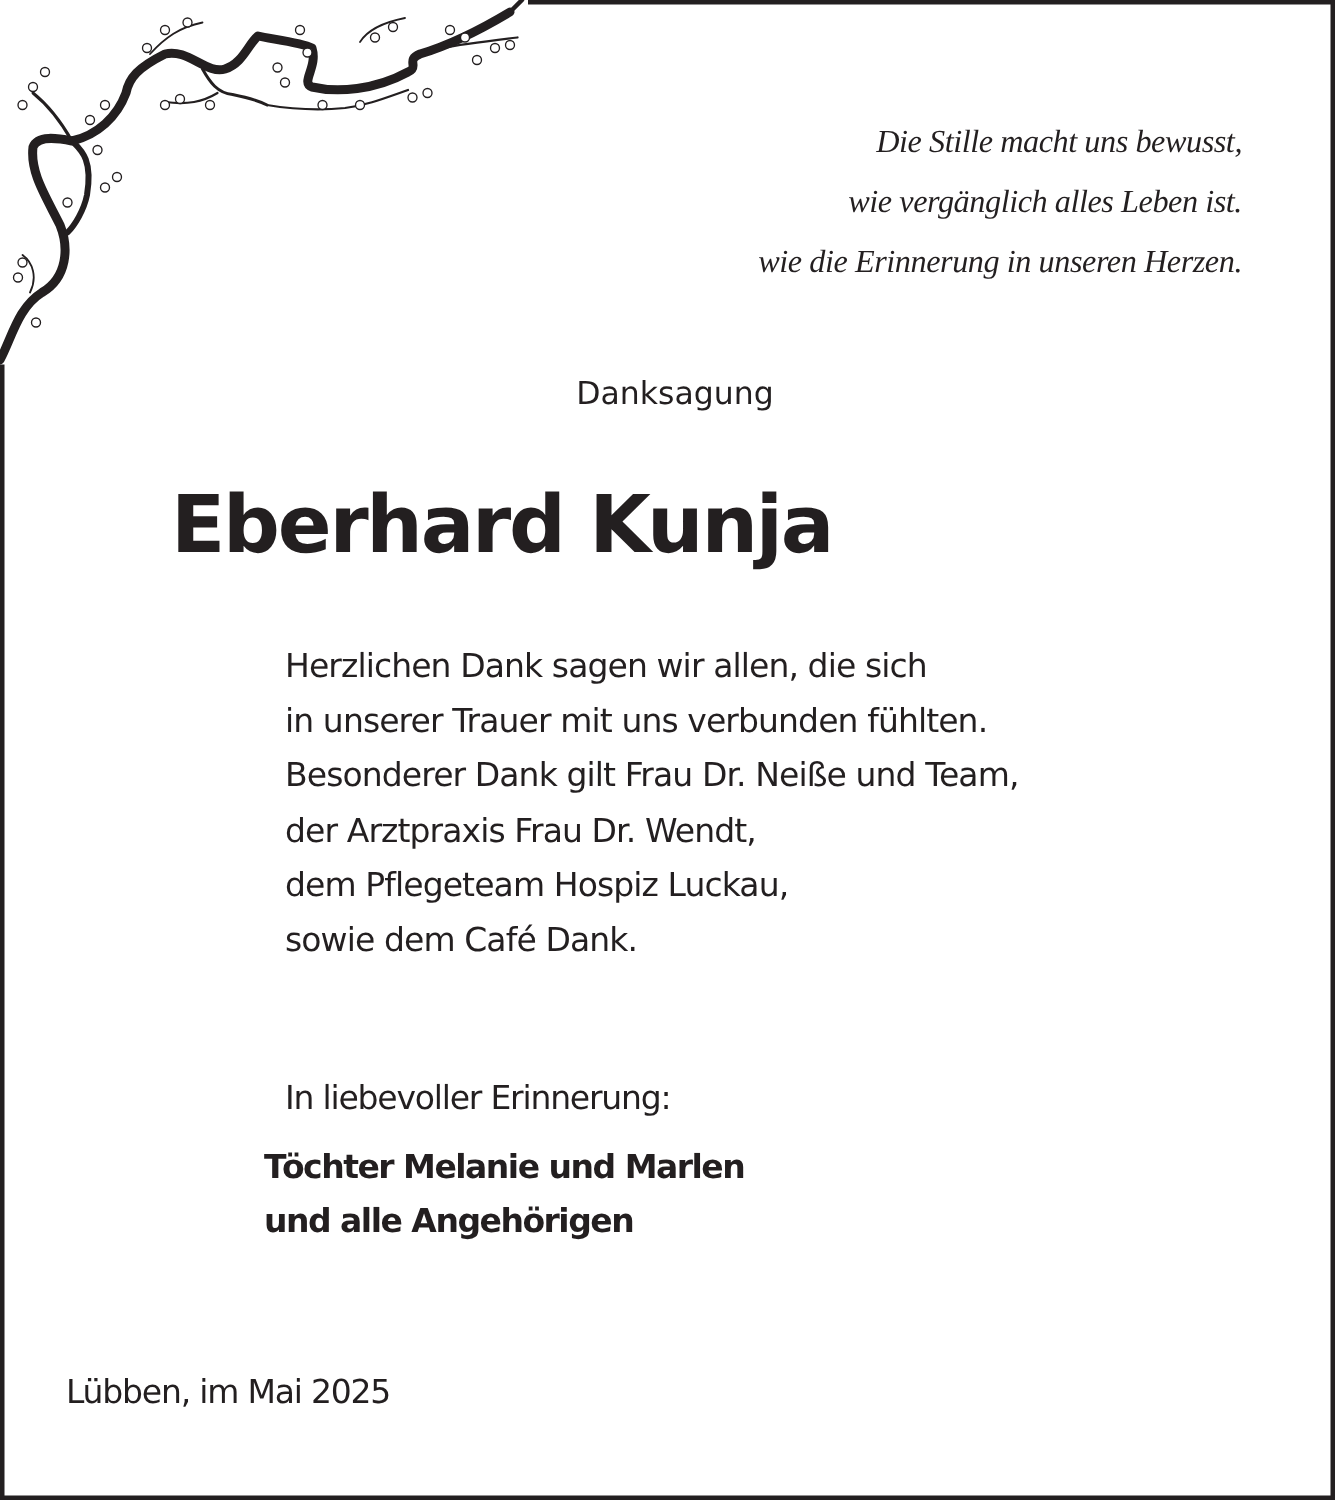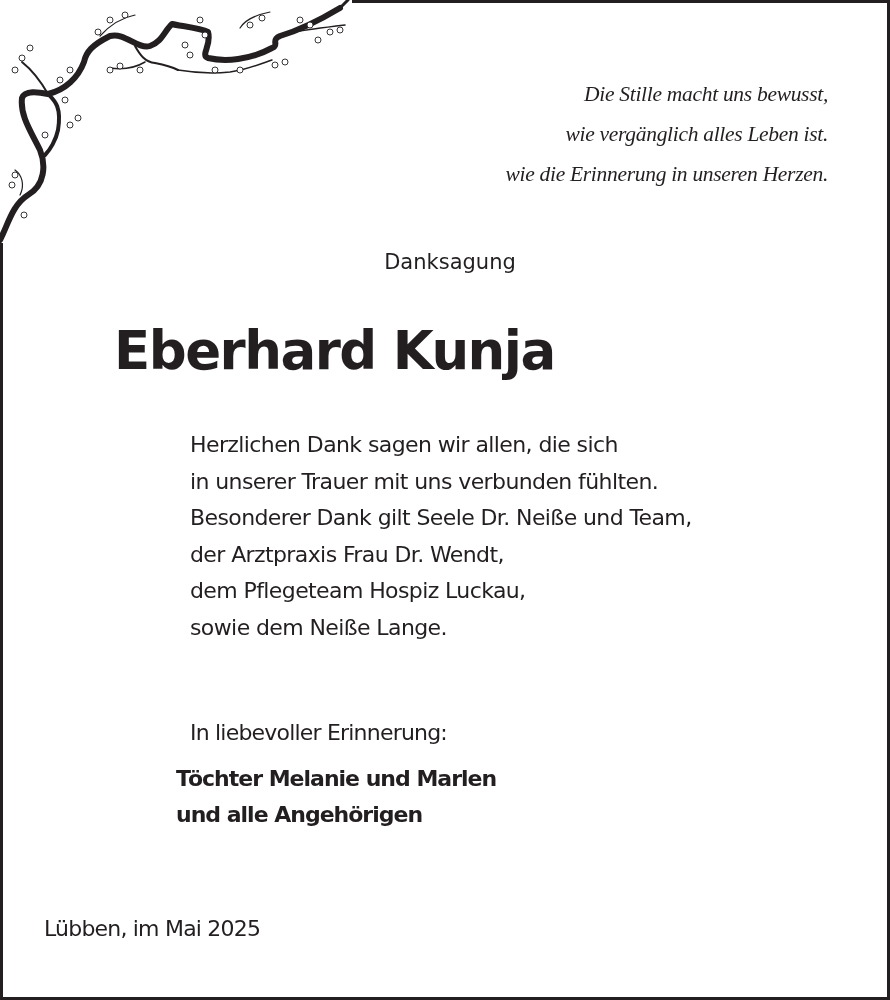--- a/index.html
+++ b/index.html
@@ -85,24 +85,24 @@
   <div>wie die Erinnerung in unseren Herzen.</div>
 </div>
 
 <div class="danksagung">Danksagung</div>
 
 <div class="name">Eberhard Kunja</div>
 
 <div class="body">
   <div>Herzlichen Dank sagen wir allen, die sich</div>
   <div>in unserer Trauer mit uns verbunden fühlten.</div>
-  <div>Besonderer Dank gilt Seele Dr. Neiße und Team,</div>
+  <div>Besonderer Dank gilt Frau Dr. Neiße und Team,</div>
   <div>der Arztpraxis Frau Dr. Wendt,</div>
   <div>dem Pflegeteam Hospiz Luckau,</div>
-  <div>sowie dem Neiße Lange.</div>
+  <div>sowie dem Café Dank.</div>
 </div>
 
 <div class="memory">In liebevoller Erinnerung:</div>
 
 <div class="signers">
   <div>Töchter Melanie und Marlen</div>
   <div>und alle Angehörigen</div>
 </div>
 
 <div class="place">Lübben, im Mai 2025</div>

